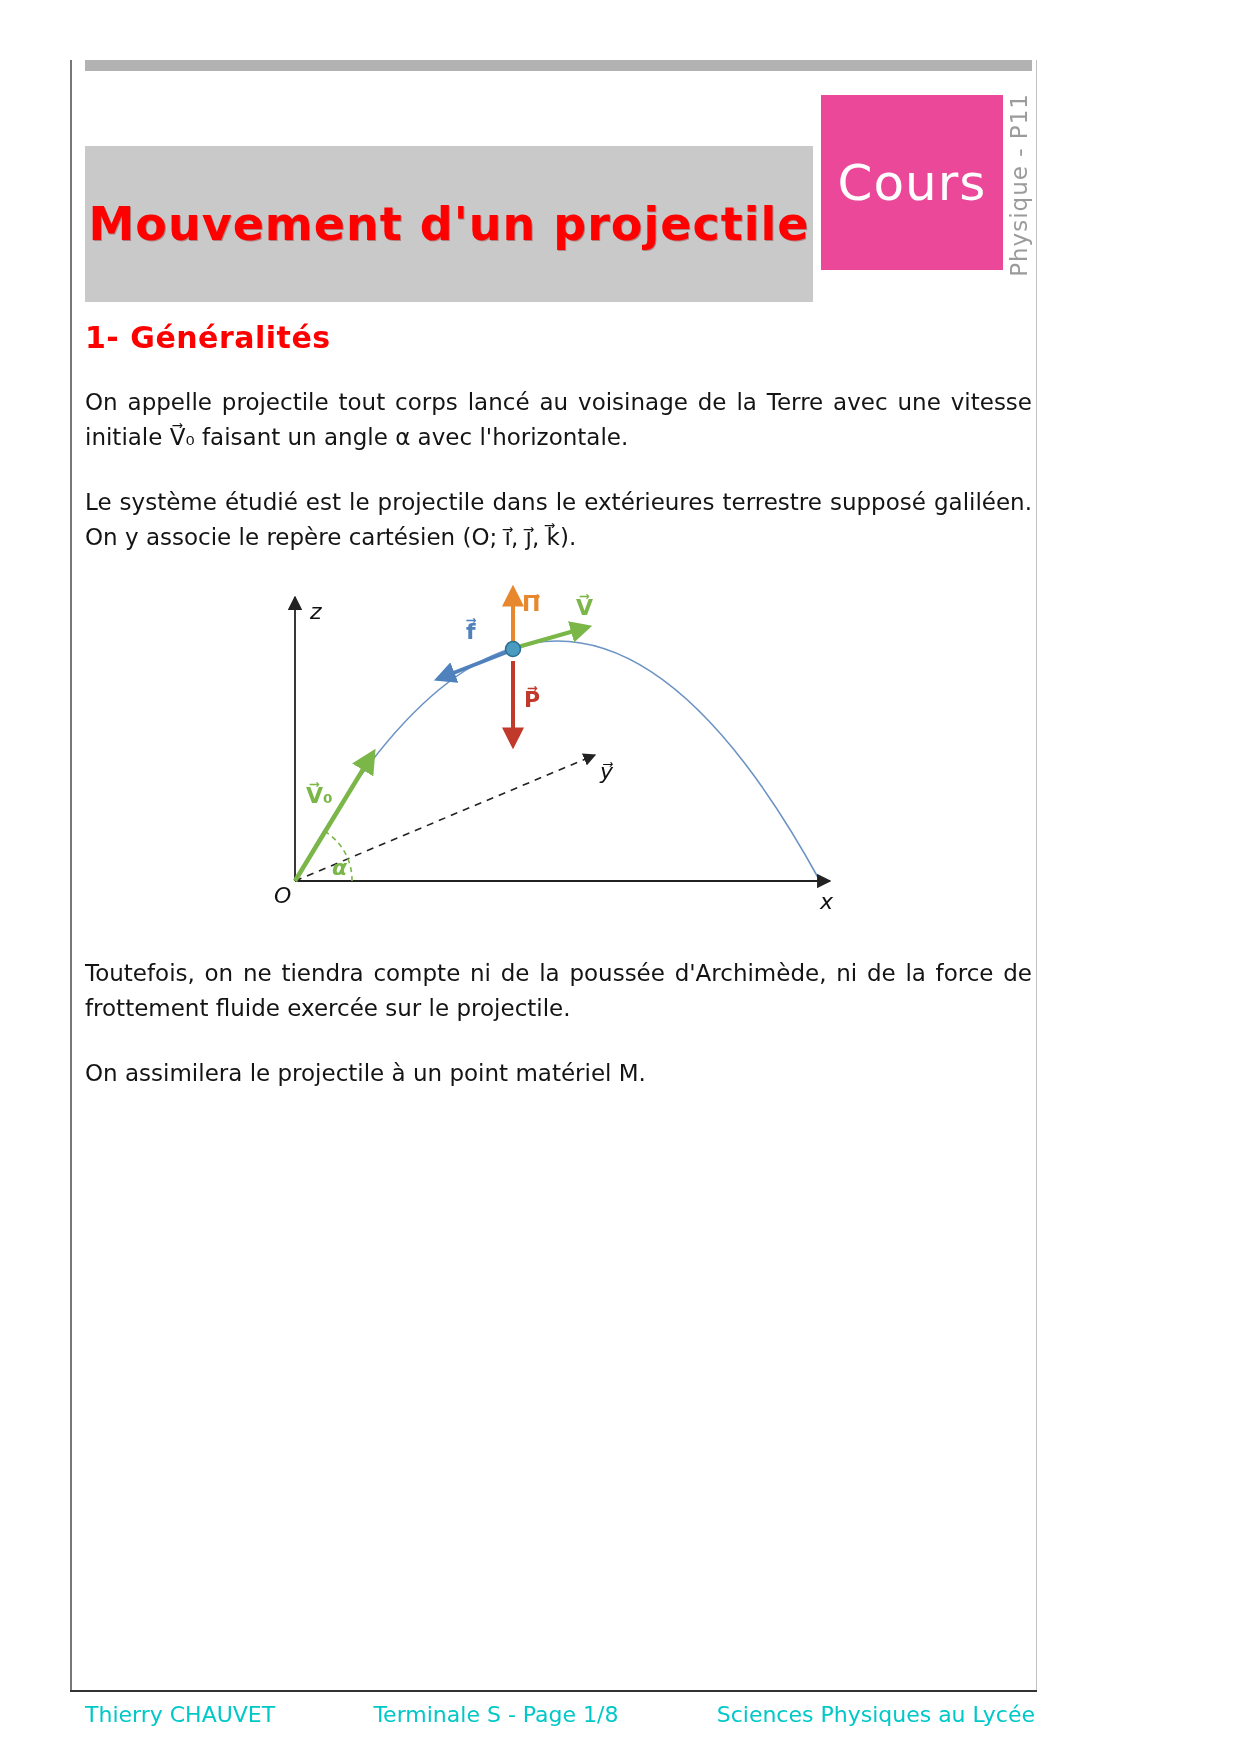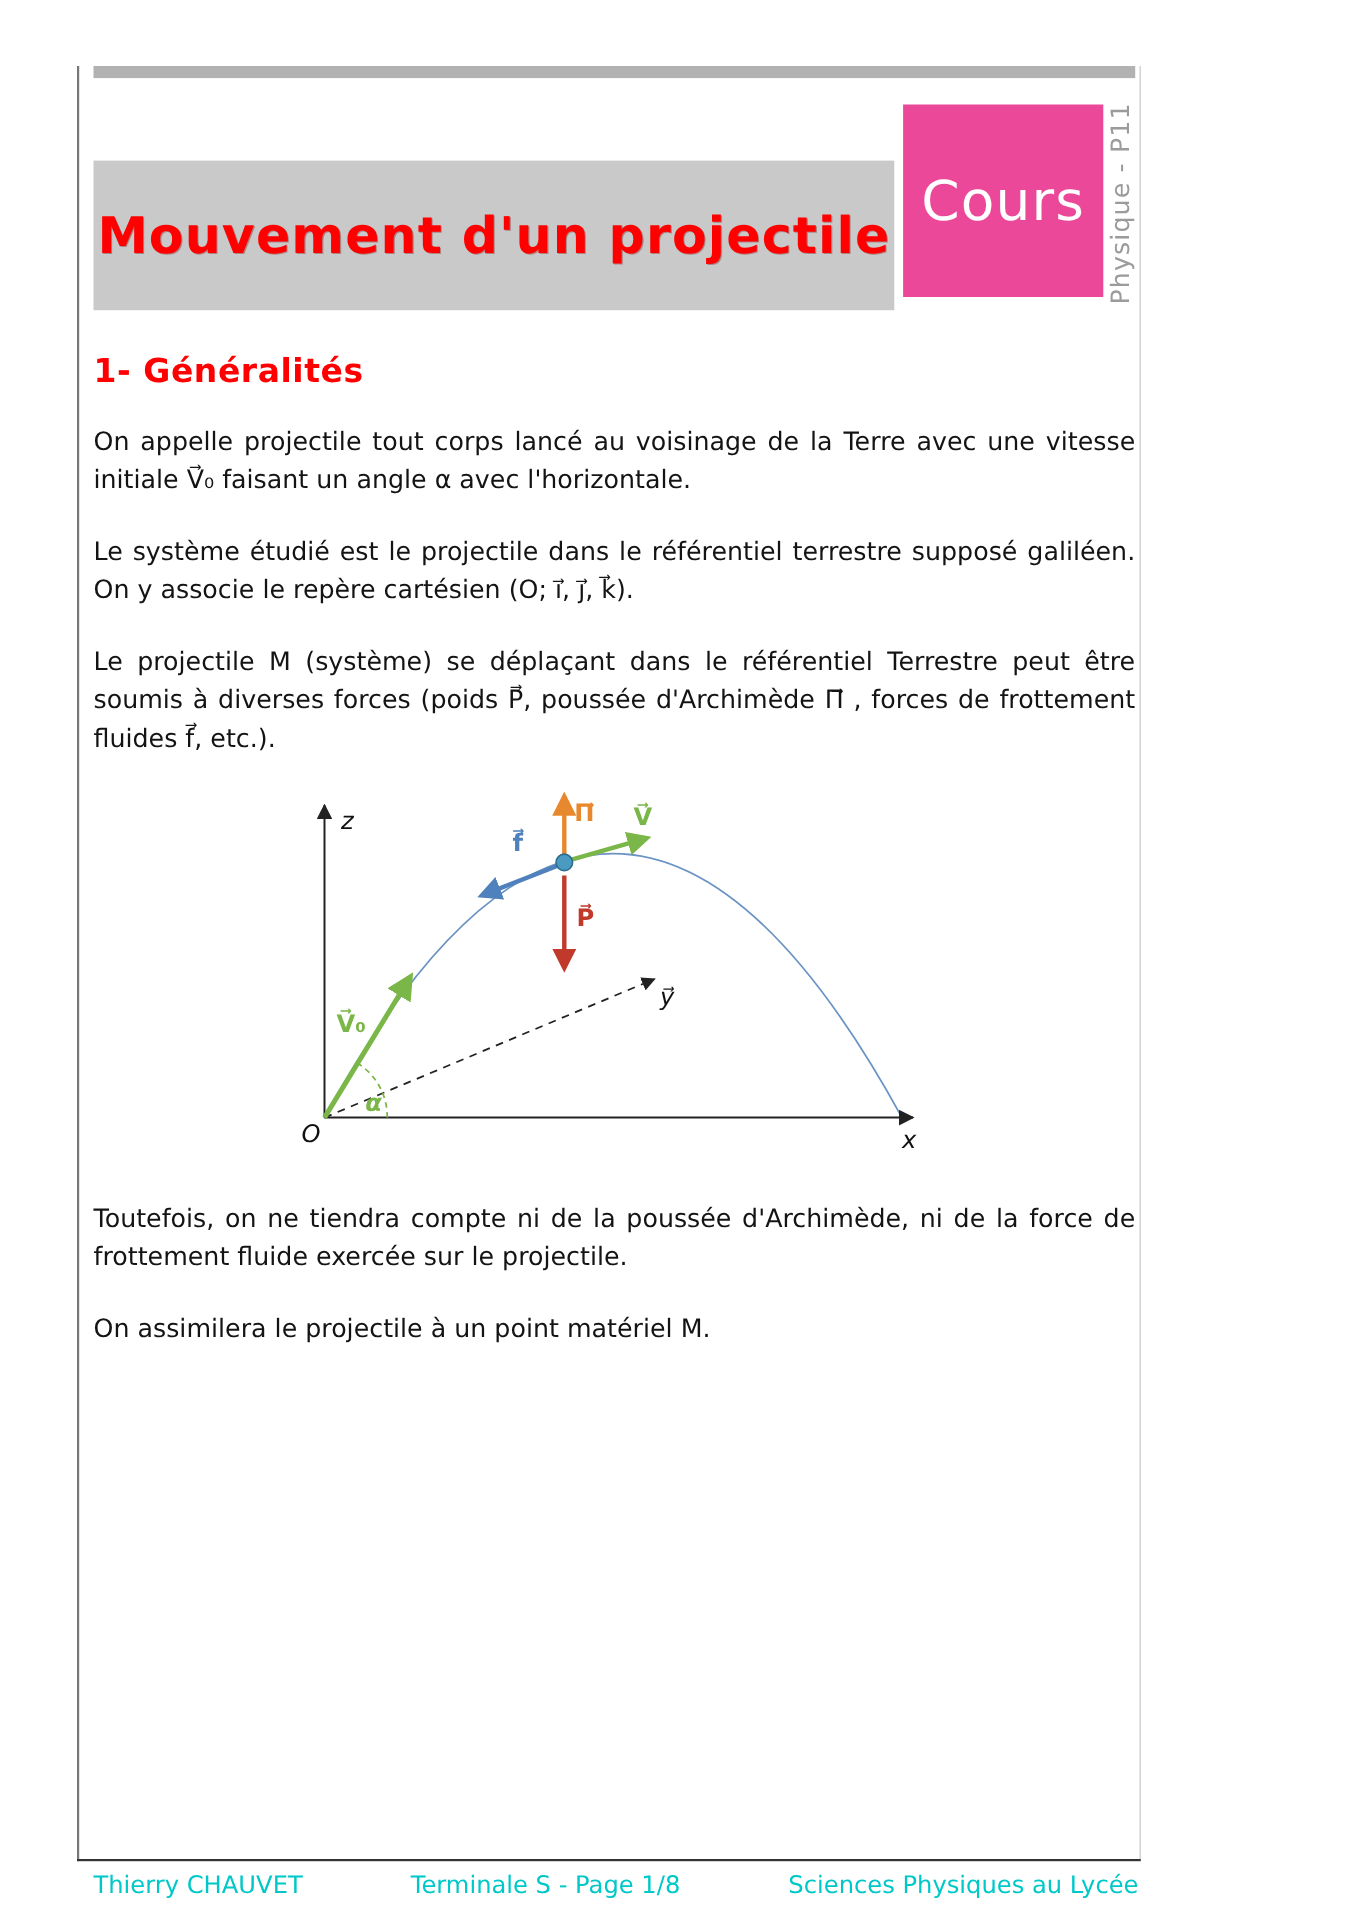--- a/index.html
+++ b/index.html
@@ -7,21 +7,21 @@
   body { font-family:"DejaVu Sans", sans-serif; }
   .page { position:relative; width:1240px; height:1755px; background:#fff; overflow:hidden; }
 
   
   .topbar { position:absolute; left:85px; top:60px; width:947px; height:11px; background:#b2b2b2; }
   .frame-left  { position:absolute; left:70px;  top:60px; width:2px; height:1632px; background:#777; }
   .frame-right { position:absolute; left:1036px; top:60px; width:1px; height:1632px; background:#c2c2c2; }
   .footer-rule { position:absolute; left:70px; top:1690px; width:967px; height:2px; background:#333; }
 
   
-  .title-banner { position:absolute; left:85px; top:146px; width:728px; height:136px;
+  .title-banner { position:absolute; left:85px; top:146px; width:728px; height:156px;
                   background:#c9c9c9; display:flex; align-items:center; justify-content:center; }
   .title-banner span { color:#ff0000; font-size:46px; font-weight:800; letter-spacing:1px;
                        text-shadow:1px 1px 0 rgba(120,0,0,.35); white-space:nowrap; }
   .cours-box { position:absolute; left:821px; top:95px; width:182px; height:175px;
                background:#ec4899; display:flex; align-items:center; justify-content:center; }
   .cours-box span { color:#ffffff; font-size:50px; font-weight:400; letter-spacing:1px; }
   .side-label { position:absolute; left:998px; top:95px; width:42px; height:180px;
                 display:flex; align-items:center; justify-content:center; }
   .side-label span { writing-mode:vertical-rl; transform:rotate(180deg);
                      color:#9b9b9b; font-size:23px; letter-spacing:1px; white-space:nowrap; }
@@ -58,23 +58,22 @@
     <span>Cours</span>
   </div>
   <div class="side-label">
     <span>Physique - P11</span>
   </div>
 
   <div class="content">
     <h2 class="h-red">1- Généralités</h2>
     <p>On appelle projectile tout corps lancé au voisinage de la Terre avec une vitesse initiale V⃗₀ faisant un angle α avec l'horizontale.</p>
 
-    <p>Le système étudié est le projectile dans le référentiel terrestre supposé galiléen. On y associe le repère cartésien (O; i⃗, j⃗, k⃗).</p>
+    <p>Le système étudié est le projectile dans le extérieures terrestre supposé galiléen. On y associe le repère cartésien (O; i⃗, j⃗, k⃗).</p>
 
-    <p>Le projectile M (système) se déplaçant dans le référentiel Terrestre peut être soumis à diverses forces (poids P⃗, poussée d'Archimède Π⃗ , forces de frottement fluides f⃗, etc.).</p>
 
     <div class="diagram">
       <svg width="600" height="345" viewBox="0 0 600 345">
         <defs>
           <marker id="ar-blk" viewBox="0 0 10 10" refX="9" refY="5" markerWidth="8" markerHeight="8" orient="auto-start-reverse">
             <path d="M0,0 L10,5 L0,10 z" fill="#222"></path>
           </marker>
           <marker id="ar-grn" viewBox="0 0 10 10" refX="8" refY="5" markerWidth="5.5" markerHeight="5.5" orient="auto-start-reverse">
             <path d="M0,0 L10,5 L0,10 z" fill="#7ab648"></path>
           </marker>

